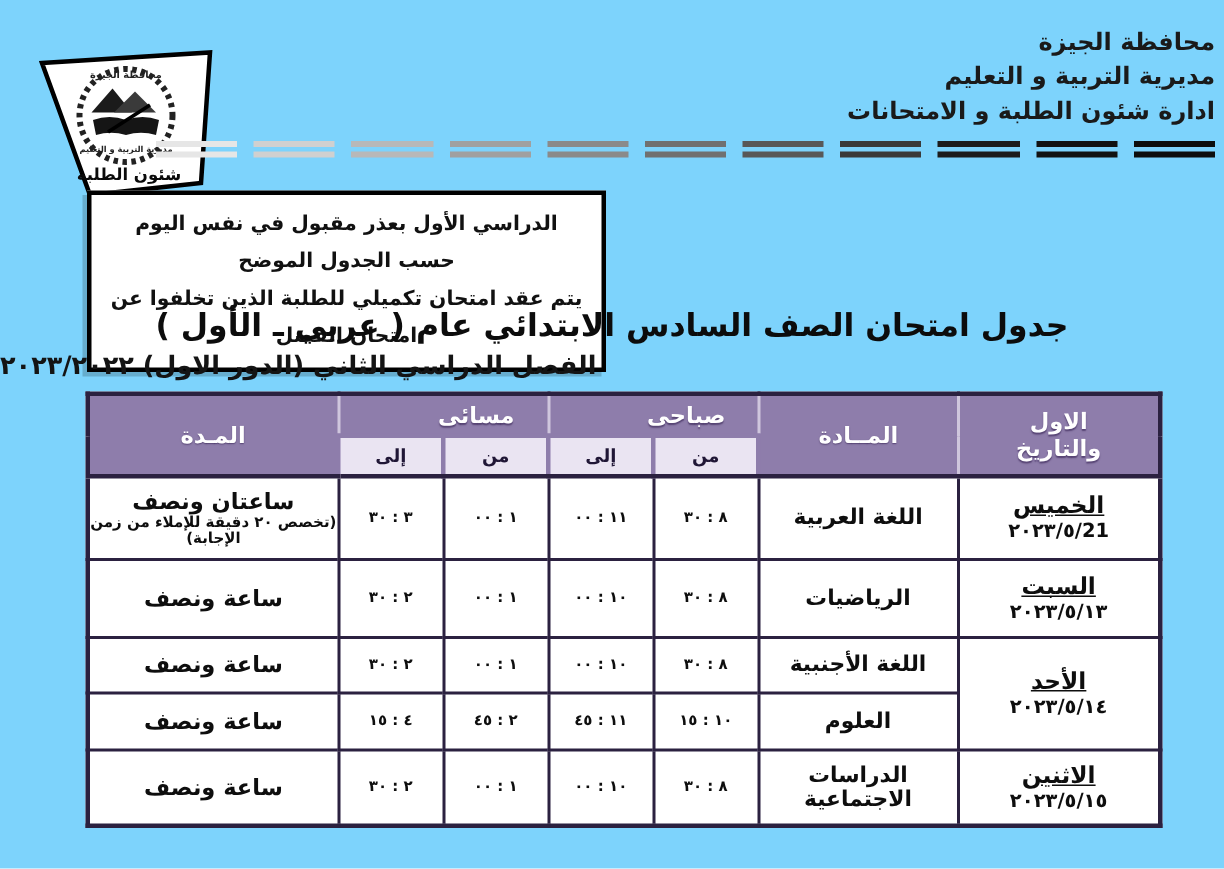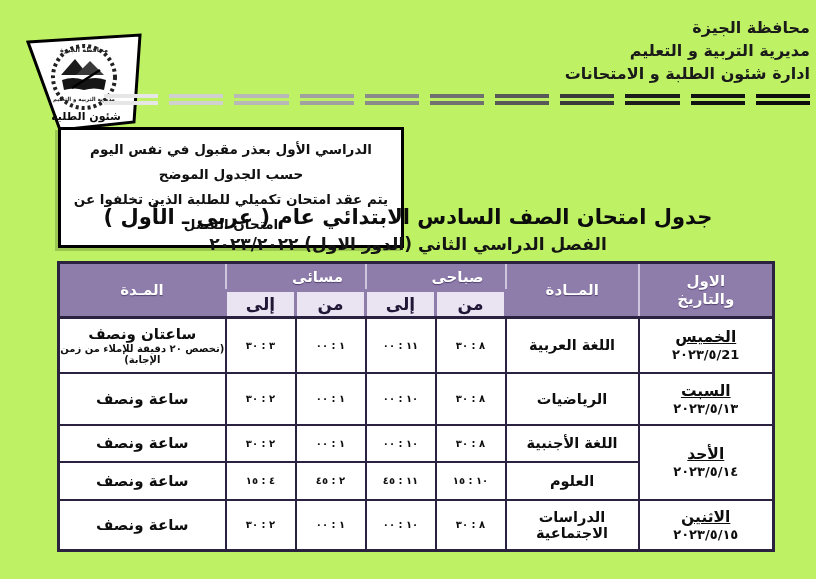--- a/index.html
+++ b/index.html
@@ -1,19 +1,19 @@
 <!DOCTYPE html>
 <html lang="ar"><head>
 <meta charset="utf-8">
 <style>
   * { margin:0; padding:0; box-sizing:border-box; }
   html,body { background:#ffffff; }
   body { font-family:"DejaVu Sans", sans-serif; }
   #page {
-    position:relative; width:816px; height:579px; background:#bef264;
+    position:relative; width:816px; height:579px; background:#7dd3fc;
     overflow:hidden; direction:rtl;text-decoration:underline;
   }
 
   
   .org-block {
     position:absolute; top:16px; right:6px; left:420px;
     text-align:right; font-weight:bold; font-size:16px; line-height:23px;
     color:#1a1a1a;
   }
   .logo-wrap { position:absolute; top:30px; left:14px; width:130px; height:105px; }
@@ -46,21 +46,21 @@
     font-size:13.5px; font-weight:bold; line-height:25px; color:#111;
     box-shadow:-3px 3px 0 rgba(0,0,0,0.18);
   }
 
   
   .title {
     position:absolute; top:205px; left:0; right:0; text-align:center;
     font-size:21px; font-weight:bold; color:#0c0c0c; letter-spacing:0.5px;
   }
   .subtitle {
-    position:absolute; top:234px; left:0; right:0; text-align:center;
+    position:absolute; top:234px; left:0; right:0; text-align:left;
     font-size:17px; font-weight:bold; color:#141414;
   }
 
   
   table.sched {
     position:absolute; top:261px; right:41px;
     width:715px; border-collapse:collapse; table-layout:fixed;
     border:3px solid #2b2140; background:#fff;
     font-weight:bold; color:#0e0e0e;
   }
@@ -69,21 +69,21 @@
   .sched thead th {
     background:#8e7dab; color:#fff;
     border:2px solid #cfc6dd;
     font-size:15px; text-shadow:0 1px 1px rgba(40,20,70,.55);
   }
   .sched thead th.grp  { height:28px; border-bottom:3px solid #8e7dab;padding-left:44px; }
   .sched thead th.deep { border-bottom:3px solid #2b2140; }
   .sched thead th.sub  {
     background:#eae4f2; color:#201636; text-shadow:none;
     border:3px solid #8e7dab; border-bottom:3px solid #2b2140;
-    height:27px; font-size:17px;
+    height:27px; font-size:12px;
   }
 
   .sched tbody td { border:2px solid #2b2140; background:#fff; }
   .sched tr.r0 td { height:55px; }
   .sched tr.r1 td { height:52px; }
   .sched tr.r2 td { height:37px; }
   .sched tr.r3 td { height:38px; }
   .sched tr.r4 td { height:51px; }
 
   .day-name { font-size:15.5px; text-decoration:underline; }

